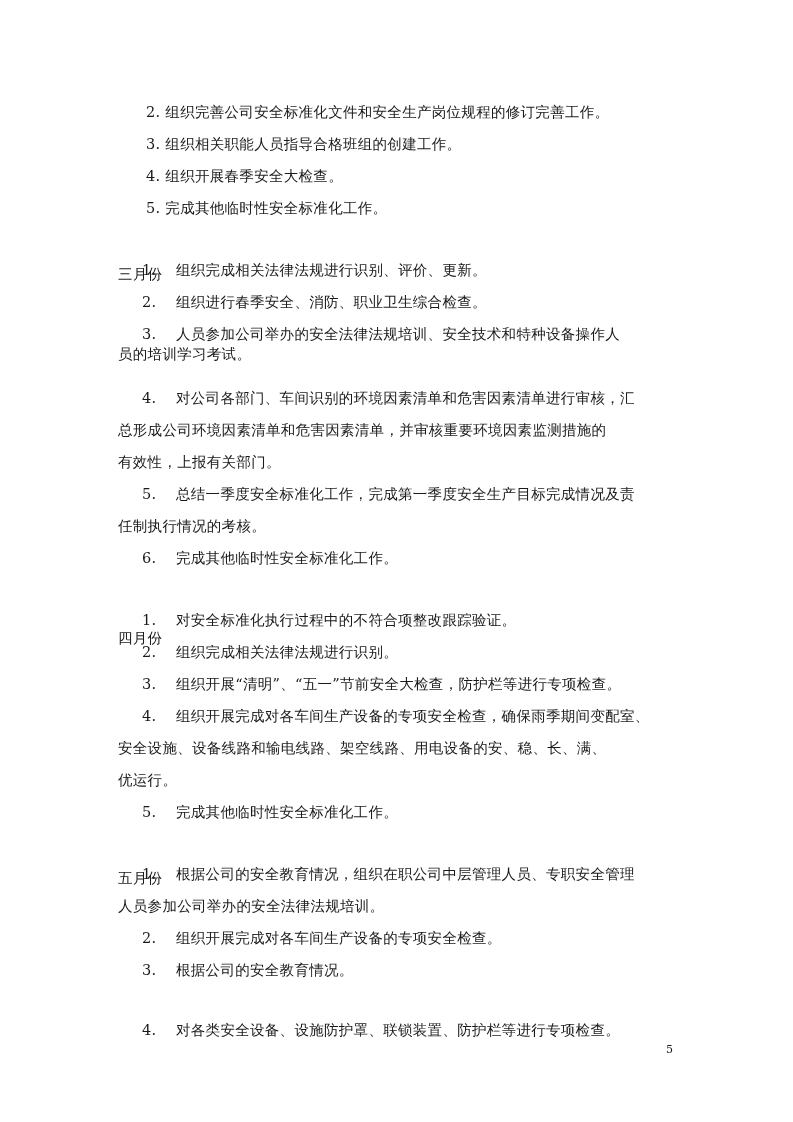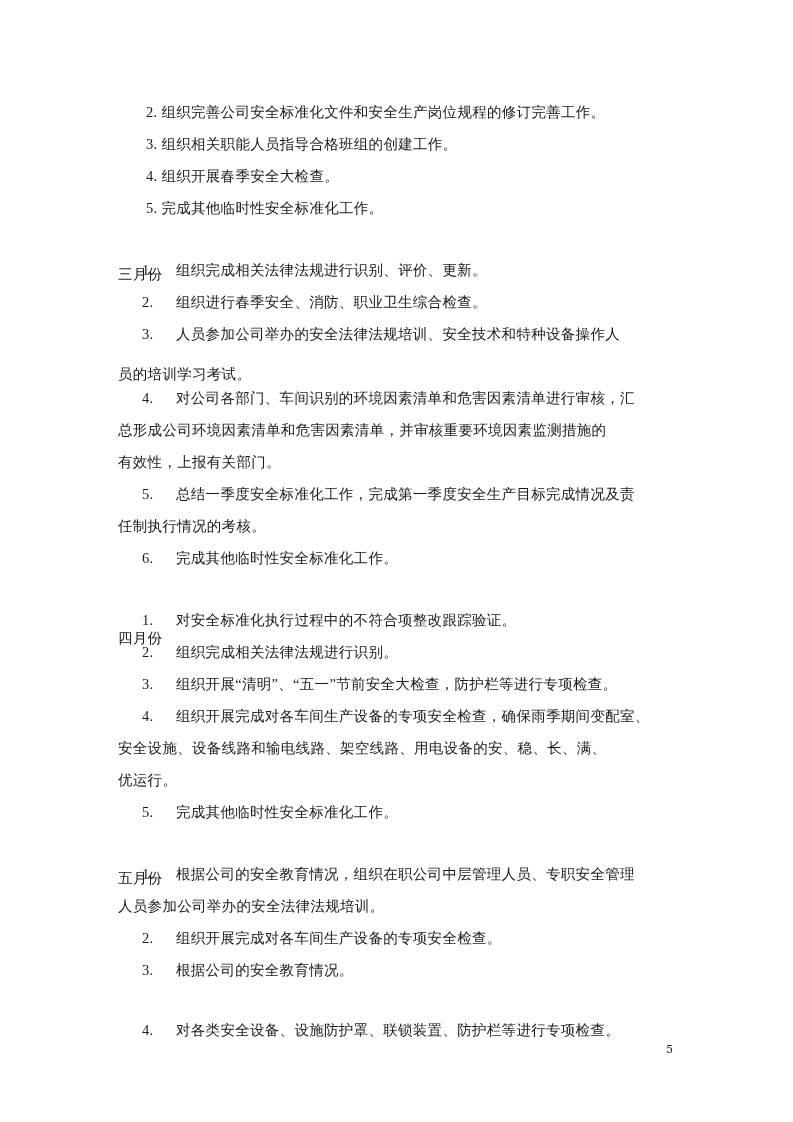--- a/index.html
+++ b/index.html
@@ -1,18 +1,18 @@
 <!DOCTYPE html>
 <html><head>
 <meta charset="utf-8">
 <style>
   html, body { margin:0; padding:0; background:#ffffff; }
   body { width:793px; height:1122px; position:relative; overflow:hidden;
          font-family:"DejaVu Serif","Liberation Serif",serif; color:#1a1a1a; }
-  .line { position:absolute; font-size:14.5px; line-height:20px; white-space:nowrap; letter-spacing:0.3px;font-family:Liberation Serif, serif; }
+  .line { position:absolute; font-size:14.5px; line-height:20px; white-space:nowrap; letter-spacing:0.3px; }
   .heading { left:118px;margin-top:35px; }
   .num-item .num { display:inline-block; width:34px; }
   .page-number { position:absolute; left:666px; top:1043px; font-size:11px; }
 </style>
 </head>
 <body>
 
 <div>
 
   <div class="line" style="left:146px;top:102px">2. 组织完善公司安全标准化文件和安全生产岗位规程的修订完善工作。</div>
@@ -21,21 +21,21 @@
   <div class="line" style="left:146px;top:198px">5. 完成其他临时性安全标准化工作。</div>
 
   <div class="line heading" style="top:229px">三月份</div>
 
   <div class="line num-item" style="left:142px;top:260px">
     <span class="num">1.</span><span>组织完成相关法律法规进行识别、评价、更新。</span></div>
   <div class="line num-item" style="left:142px;top:292px">
     <span class="num">2.</span><span>组织进行春季安全、消防、职业卫生综合检查。</span></div>
   <div class="line num-item" style="left:142px;top:324px">
     <span class="num">3.</span><span>人员参加公司举办的安全法律法规培训、安全技术和特种设备操作人</span></div>
-  <div class="line" style="left:118px;top:364px">员的培训学习考试。</div>
+  <div class="line" style="left:118px;top:344px">员的培训学习考试。</div>
   <div class="line num-item" style="left:142px;top:388px">
     <span class="num">4.</span><span>对公司各部门、车间识别的环境因素清单和危害因素清单进行审核，汇</span></div>
   <div class="line" style="left:118px;top:420px">总形成公司环境因素清单和危害因素清单，并审核重要环境因素监测措施的</div>
   <div class="line" style="left:118px;top:452px">有效性，上报有关部门。</div>
   <div class="line num-item" style="left:142px;top:484px">
     <span class="num">5.</span><span>总结一季度安全标准化工作，完成第一季度安全生产目标完成情况及责</span></div>
   <div class="line" style="left:118px;top:516px">任制执行情况的考核。</div>
   <div class="line num-item" style="left:142px;top:548px">
     <span class="num">6.</span><span>完成其他临时性安全标准化工作。</span></div>
 

